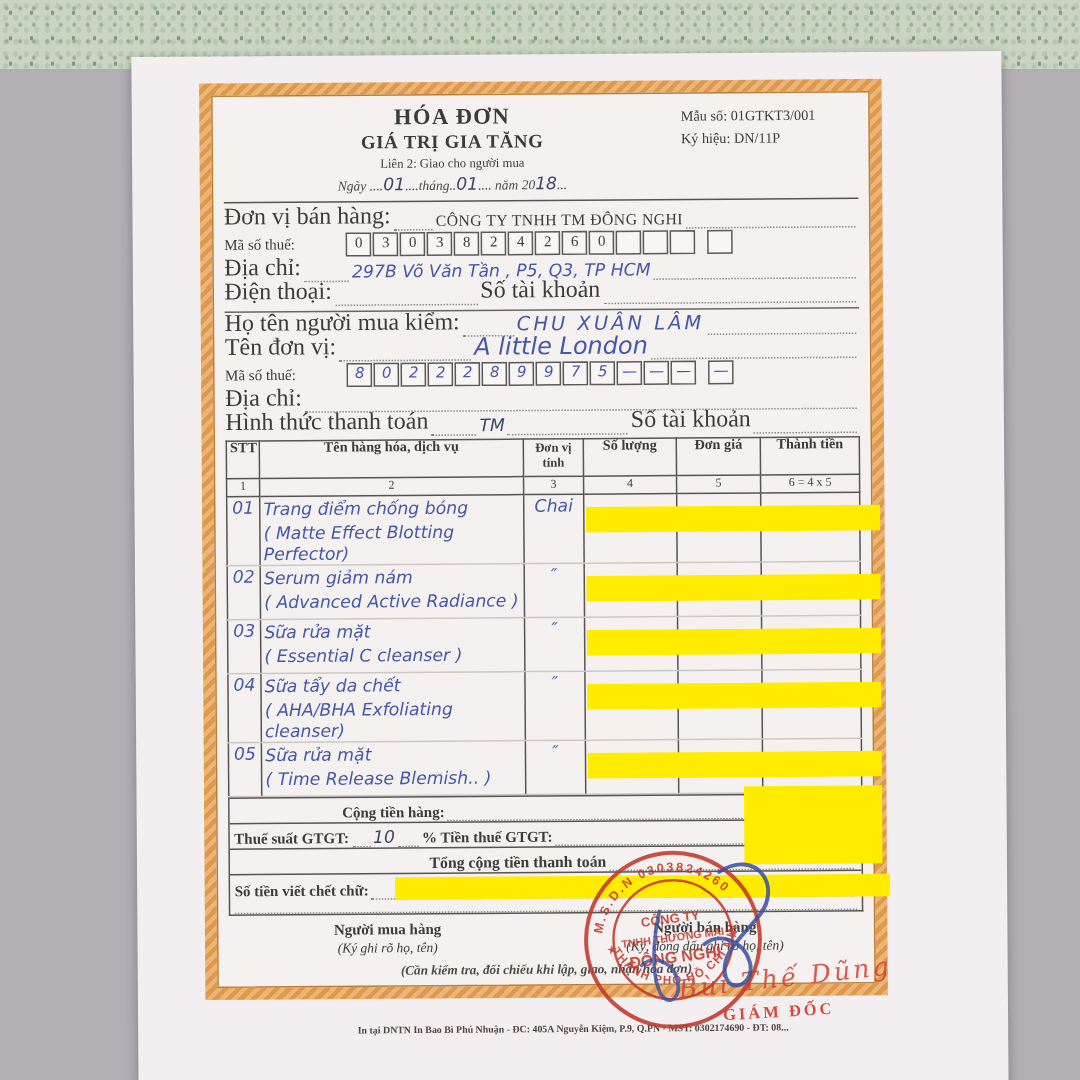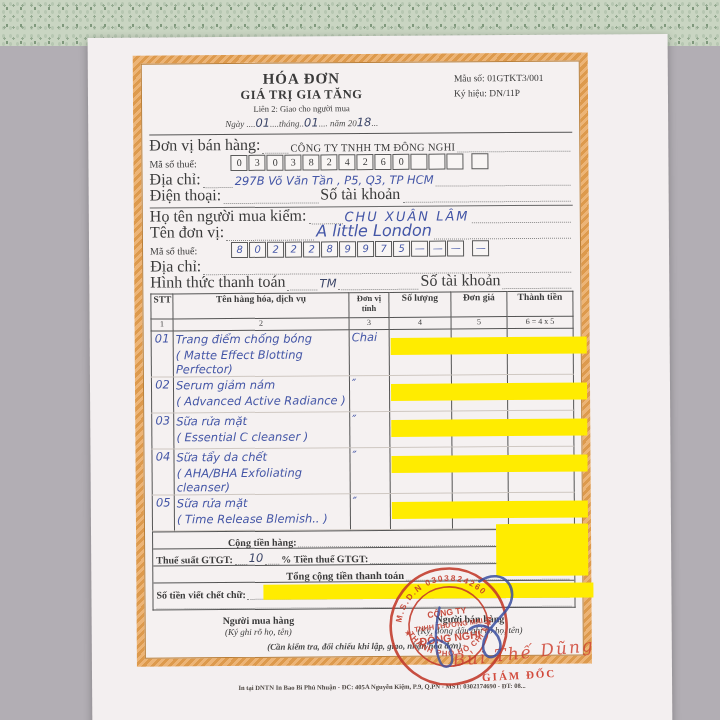--- a/index.html
+++ b/index.html
@@ -56,21 +56,21 @@
   
   table.items{border-collapse:collapse;width:100%;table-layout:fixed;margin-top:2px;}
   table.items td,table.items th{border:1px solid #555;padding:0 2px;vertical-align:top;
     overflow:visible;}
   th.h{font-size:9.5px;text-align:center;vertical-align:middle;height:24px;font-weight:bold;}
   td.cnum{font-size:8px;text-align:center;height:11px;border-top:1px solid #555;}
   tr.item td{height:35px;border-top:1px solid #cfc8c2;border-bottom:1px solid #cfc8c2;}
   tr.item .nm1{display:block;margin-top:1px;}
   tr.item .nm2{display:block;margin-top:2px;}
   td.sttc{text-align:center;}
-  td.unitc{}
+  td.unitc{text-align:center;}
   .qtycell{position:relative;}
   .redact-item{position:absolute;left:1px;top:8px;width:196px;height:17px;
     background:#ffec00;z-index:5;}
 
   
   .totals{border:1px solid #555;border-top:none;position:relative;}
   .trow{display:flex;align-items:flex-end;height:16px;border-top:1px solid #555;
     padding:0 3px;white-space:nowrap;}
   .trow:first-child{border-top:none;}
   .tc-center{margin-left:72px;font-weight:bold;font-size:10px;}

